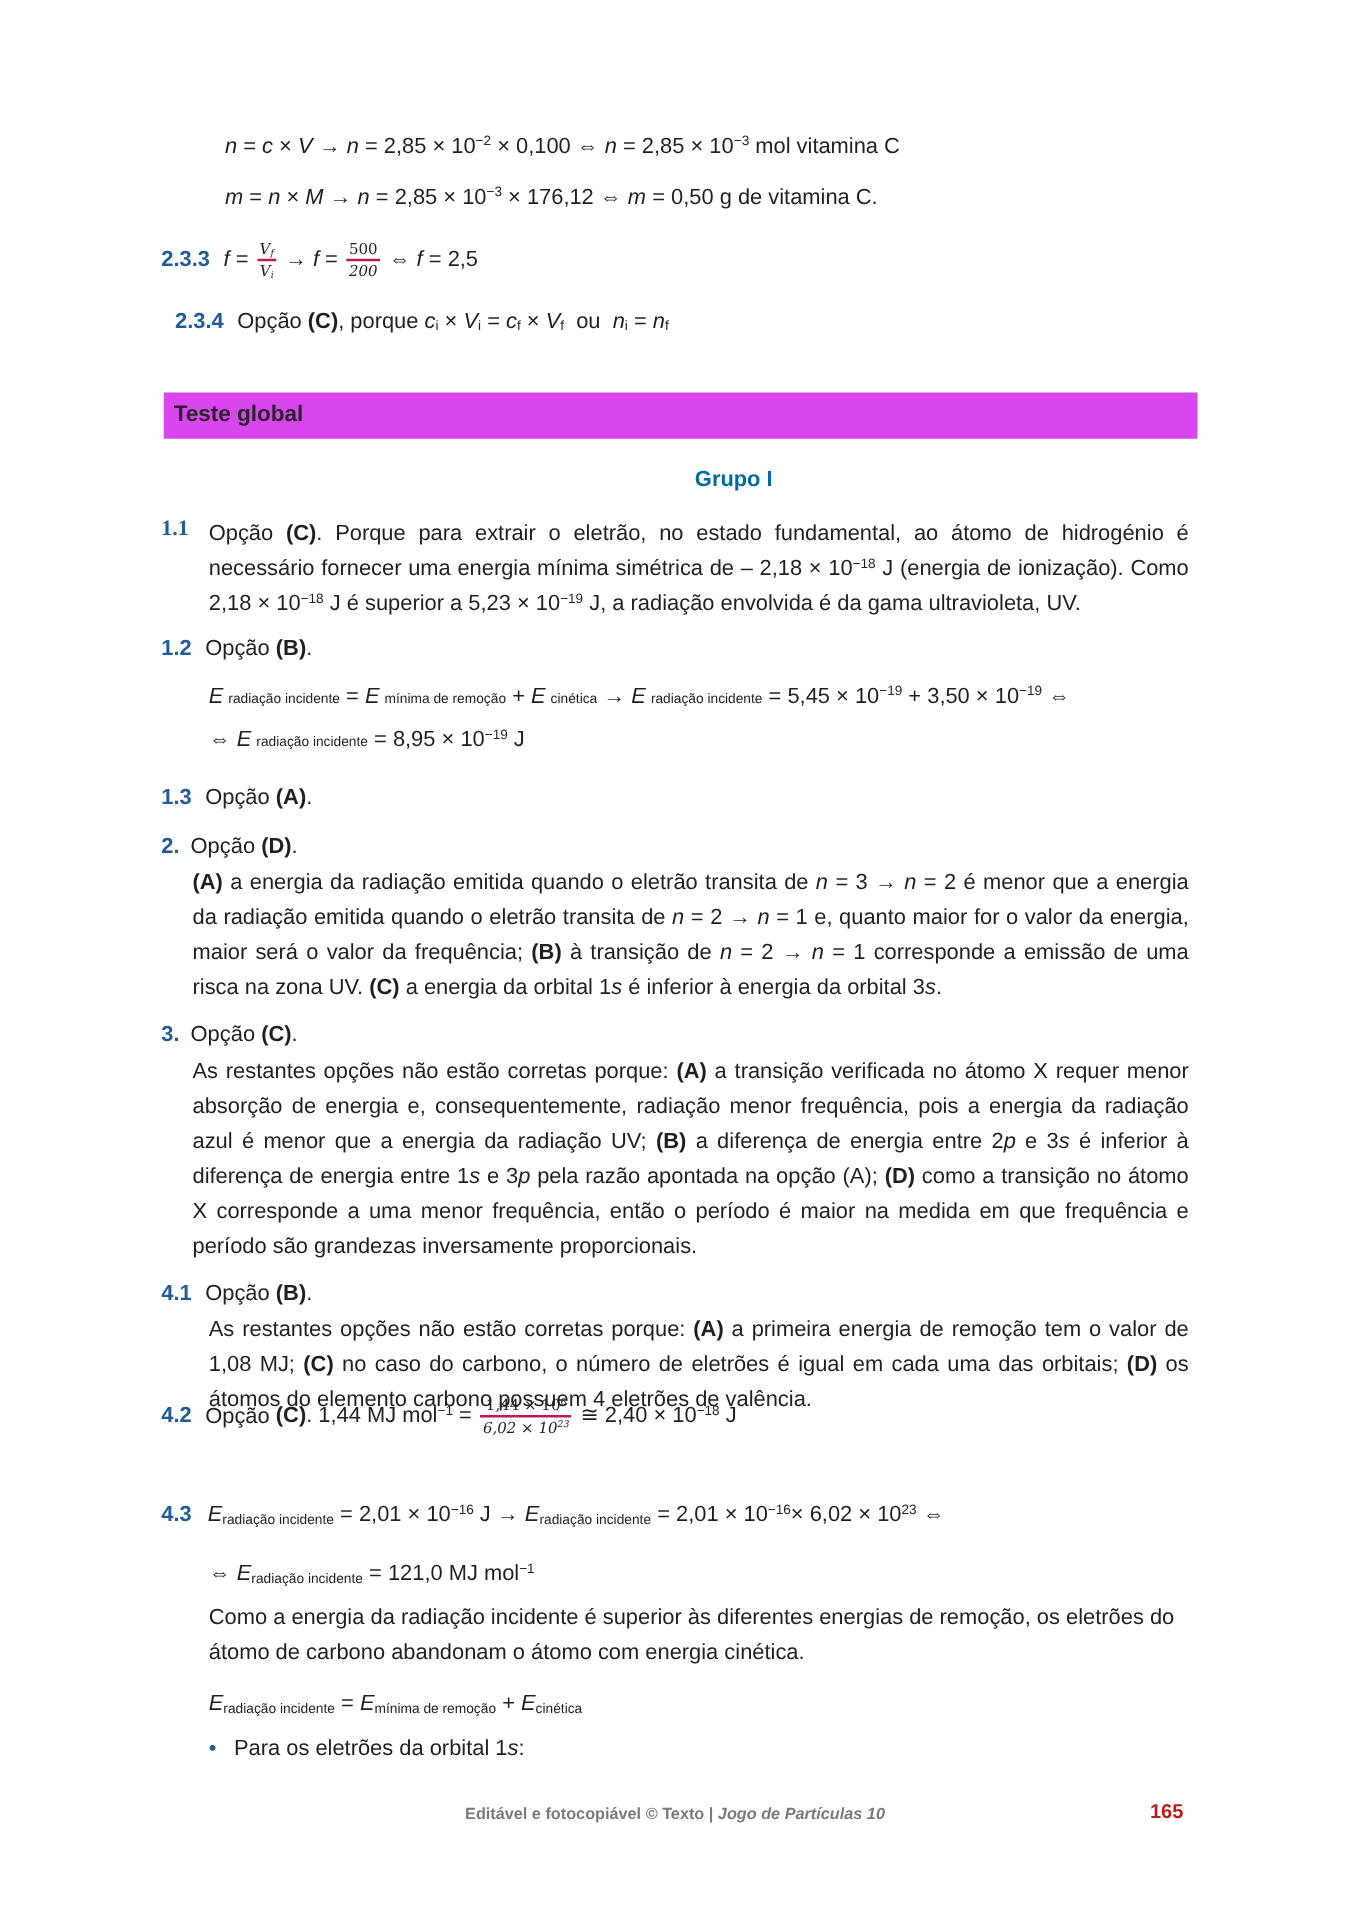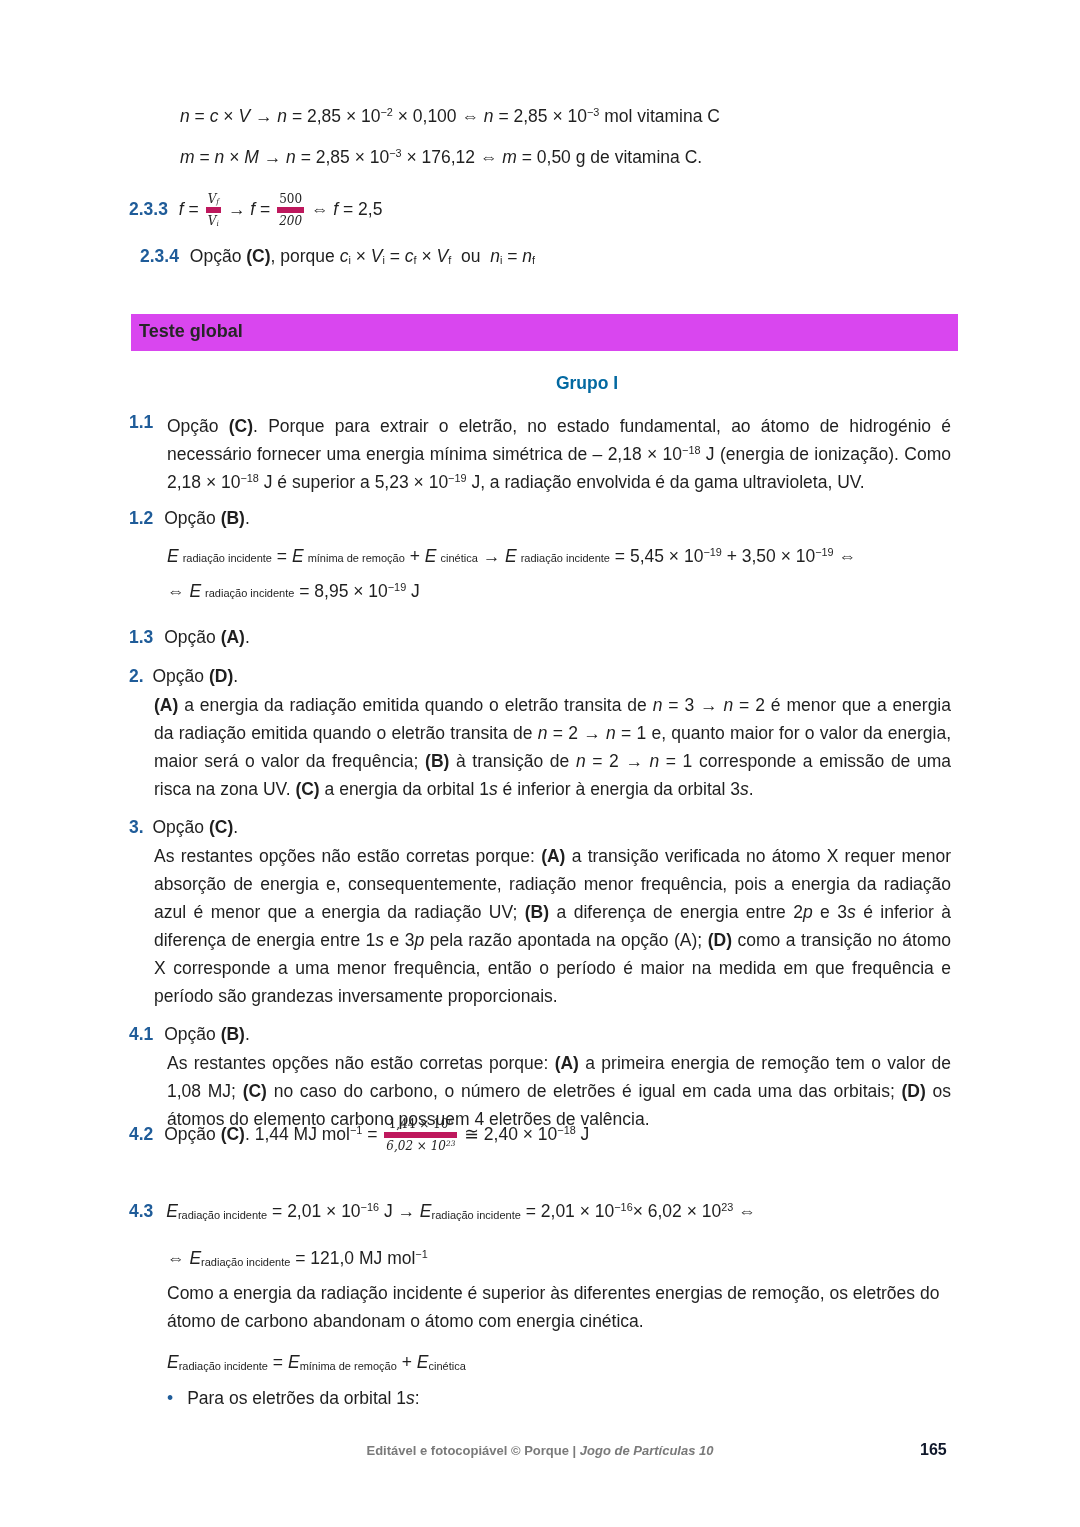--- a/index.html
+++ b/index.html
@@ -12,29 +12,29 @@
   .num { color: #1f5c99; font-weight: bold; }
   .b { font-weight: bold; }
   .i { font-style: italic; }
   sup { font-size: 0.62em; vertical-align: 0.55em; line-height: 0; }
   sub { font-size: 0.62em; vertical-align: -0.2em; line-height: 0; }
   .sml { font-size: 11px; }
   .line { white-space: nowrap; }
   .just { text-align: justify; text-align-last: left; }
   .para { line-height: 28px; }
   .frac { display: inline-block; vertical-align: middle; text-align: center; font-family: "DejaVu Serif", serif; font-size: 12px; margin: 0 2px; }
-  .frac .top { display: block; border-bottom: 6px solid #be185d; padding: 0 2px; line-height: 16px; }
+  .frac .top { display: block; border-bottom: 2px solid #be185d; padding: 0 2px; line-height: 16px; }
   .frac .bot { display: block; padding: 0 2px; line-height: 16px; font-style: italic; }
   .section-bar {
     left: 131px; top: 314px; width: 827px; height: 37px; background: #d946ef;
   }
   .section-title { left: 8px; top: 7px; font-weight: bold; font-size: 18px; color: #262626; }
   .group-title { left: 0; width: 1080px; top: 373px; text-align: center; color: #0369a1; font-weight: bold; font-size: 17.5px; padding-left: 47px; }
   .footer { top: 1443px; left: 0; width: 1080px; text-align: center; font-size: 13px; color: #7a7a7a; font-weight: bold; }
-  .page-num { top: 1441px; left: 920px; font-weight: bold; font-size: 16px; color: #0f172a; }
+  .page-num { top: 1441px; left: 920px; font-weight: bold; font-size: 16px; color: #b91c1c; }
   .bullet { color: #1f5c99; margin-right: 14px; }
 </style>
 </head>
 <body>
 
 <div class="abs line" style="left:180px; top:106px;text-align:center;">
   <span class="i">n</span><span> = </span><span class="i">c</span><span>  × </span><span class="i">V</span><span> → </span><span class="i">n</span><span> = 2,85 × 10</span><sup>−2</sup><span> × 0,100 ⇔ </span><span class="i">n</span><span> = 2,85 × 10</span><sup>−3</sup><span> mol vitamina C</span>
 </div>
 
 <div class="abs line" style="left:180px; top:147px;">
@@ -51,21 +51,21 @@
   <span style="margin-left:6px">Opção </span><span class="b">(C)</span><span>, porque </span><span class="i">c</span><sub>i</sub><span> × </span><span class="i">V</span><sub>i</sub><span> = </span><span class="i">c</span><sub>f</sub><span> × </span><span class="i">V</span><sub>f</sub><span style="white-space:pre">  ou  </span><span class="i">n</span><sub>i</sub><span> = </span><span class="i">n</span><sub>f</sub>
 </div>
 
 <div class="abs section-bar">
   <div class="abs section-title">Teste global</div>
 </div>
 
 <div class="abs group-title">Grupo I</div>
 
 <div class="abs" style="left:129px; top:412px; width:822px;">
-  <span class="num abs" style="left:0; top:0;">1.1</span>
+  <span class="num abs" style="left:0; top:0;font-family:Liberation Serif, serif;">1.1</span>
   <div class="para just" style="margin-left:38px;">
     <span>Opção </span><span class="b">(C)</span><span>. Porque para extrair o eletrão, no estado fundamental, ao átomo de hidrogénio é necessário fornecer uma energia mínima simétrica de – 2,18 × 10</span><sup>−18</sup><span> J (energia de ionização). Como 2,18 × 10</span><sup>−18</sup><span> J é superior a 5,23 × 10</span><sup>−19</sup><span> J, a radiação envolvida é da gama ultravioleta, UV.</span>
   </div>
 </div>
 
 <div class="abs line" style="left:129px; top:508px;">
   <span class="num">1.2</span>
   <span style="margin-left:6px">Opção </span><span class="b">(B)</span><span>.</span>
 </div>
 
@@ -124,15 +124,15 @@
 
 <div class="abs line" style="left:167px; top:1352px;">
   <span class="i">E</span><sub style="font-size:11px">radiação incidente</sub><span> = </span><span class="i">E</span><sub style="font-size:11px">mínima de remoção</sub><span> + </span><span class="i">E</span><sub style="font-size:11px">cinética</sub>
 </div>
 
 <div class="abs line" style="left:167px; top:1388px;">
   <span class="bullet">•</span><span>Para os eletrões da orbital 1</span><span class="i">s</span><span>:</span>
 </div>
 
 <div class="abs footer">
-  <span>Editável e fotocopiável © Porque | </span><span class="i">Jogo de Partículas 10</span>
+  <span>Editável e fotocopiável © Texto | </span><span class="i">Jogo de Partículas 10</span>
 </div>
 <div class="abs page-num">165</div>
 
 </body></html>

